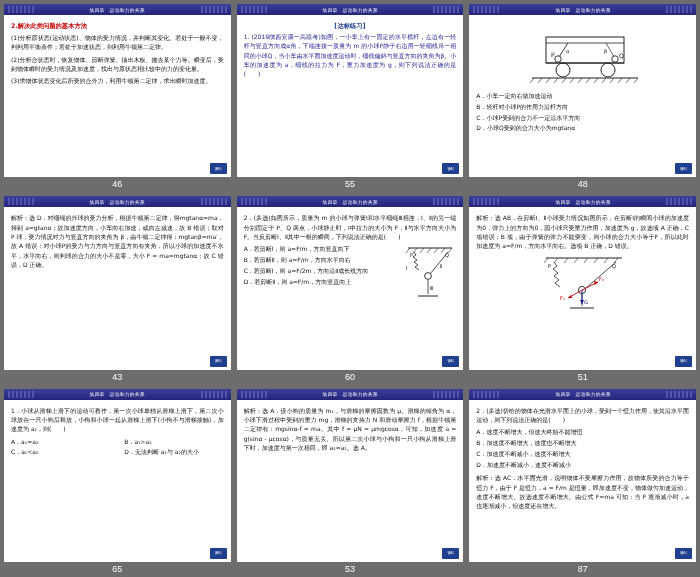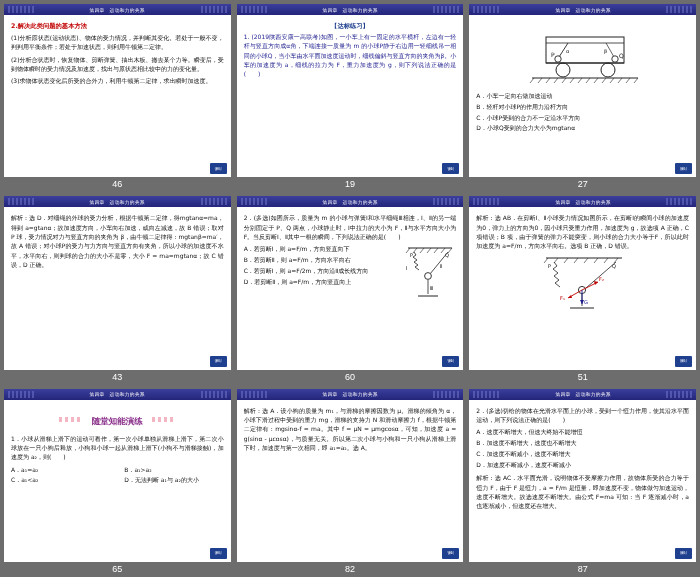--- a/index.html
+++ b/index.html
@@ -128,21 +128,21 @@
         <span class="btxt">第四章　运动和力的关系</span>
       </div>
       <div class="body">
         <div class="h-blue ctr">【达标练习】</div>
         <p class="t blue">1. (2019陕西安康一高联考)如图，一小车上有一固定的水平横杆，左边有一轻杆与竖直方向成α角，下端连接一质量为 m 的小球P静于右边用一轻细线吊一相同的小球Q，当小车由水平面加速度运动时，细线偏斜与竖直方向的夹角为β。小车的加速度为 a，细线的拉力为 F，重力加速度为 g，则下列说法正确的是(　　)</p>
         <div class="logo">
           <b>课时</b>
         </div>
       </div>
     </div>
-    <div class="pagenum">19</div>
+    <div class="pagenum">55</div>
   </div>
 
   <div class="cell">
     <div class="slide">
       <div class="bar">
         <span class="btxt">第四章　运动和力的关系</span>
       </div>
       <div class="body">
         <div class="figbox" style="margin:2px auto 6px auto;width:130px;">
           <svg width="130" height="62" viewBox="0 0 130 62">
@@ -185,21 +185,21 @@
         </div>
         <div class="opt">A．小车一定向右做加速运动</div>
         <div class="opt">B．轻杆对小球P的作用力沿杆方向</div>
         <div class="opt">C．小球P受到的合力不一定沿水平方向</div>
         <div class="opt">D．小球Q受到的合力大小为mgtanα</div>
         <div class="logo">
           <b>课时</b>
         </div>
       </div>
     </div>
-    <div class="pagenum">27</div>
+    <div class="pagenum">48</div>
   </div>
 
   <div class="cell">
     <div class="slide">
       <div class="bar">
         <span class="btxt">第四章　运动和力的关系</span>
       </div>
       <div class="body">
         <p class="t">解析：选 D．对细绳的外球的受力分析，根据牛顿第二定律，得mgtanα=ma，得到 a=gtanα；故加速度方向，小车向右加速，或向左减速，故 B 错误；取对 P 球，受力情况对力与竖直方向的夹角为 β，由牛顿二定律得：mgtanβ=ma′，故 A 错误；对小球P的受力与力方向与竖直方向有夹角，所以小球的加速度不水平，水平向右，则判球的合力的大小不是零，大小 F = ma=mgtanα；故 C 错误，D 正确。</p>
         <div class="logo">
@@ -307,25 +307,20 @@
     </div>
     <div class="pagenum">51</div>
   </div>
 
   <div class="cell">
     <div class="slide">
       <div class="bar">
         <span class="btxt">第四章　运动和力的关系</span>
       </div>
       <div class="body">
-        <div class="ctr" style="margin:3px 0 6px 0;">
-          <span class="title-deco"></span>
-          <span style="font-size:8.5px;font-weight:bold;color:#8a2f8a;">随堂知能演练</span>
-          <span class="title-deco"></span>
-        </div>
         <p class="t">1．小球从滑梯上滑下的运动可看作，第一次小球单独从滑梯上滑下，第二次小球放在一只小狗后释放，小狗和小球一起从滑梯上滑下(小狗不与滑梯接触)，加速度为 a₂，则(　　)</p>
         <div style="display:flex;gap:14px;">
           <div style="flex:1 1 0;">
             <div class="opt">A．a₁=a₂</div>
             <div class="opt">C．a₁&lt;a₂</div>
           </div>
           <div style="flex:1 1 0;">
             <div class="opt">B．a₁&gt;a₂</div>
             <div class="opt">D．无法判断 a₁与 a₂的大小</div>
           </div>
@@ -343,21 +338,21 @@
       <div class="bar">
         <span class="btxt">第四章　运动和力的关系</span>
       </div>
       <div class="body">
         <p class="t">解析：选 A．设小狗的质量为 m₁，与滑梯的摩擦因数为 μ。滑梯的倾角为 α，小球下滑过程中受到的重力 mg，滑梯的支持力 N 和滑动摩擦力 f，根据牛顿第二定律有：mgsinα-f = ma。其中 f = μN = μmgcosα，可知，加速度 a = g(sinα - μcosα)，与质量无关。所以第二次小球与小狗和一只小狗从滑梯上滑下时，加速度与第一次相同，即 a₁=a₂。选 A。</p>
         <div class="logo">
           <b>课时</b>
         </div>
       </div>
     </div>
-    <div class="pagenum">82</div>
+    <div class="pagenum">53</div>
   </div>
 
   <div class="cell">
     <div class="slide">
       <div class="bar">
         <span class="btxt">第四章　运动和力的关系</span>
       </div>
       <div class="body">
         <p class="t">2．(多选)切给的物体在光滑水平面上的小球，受到一个恒力作用，使其沿水平面运动，则下列说法正确的是(　　)</p>
         <div class="opt">A．速度不断增大，但速大终始不能增恒</div>

